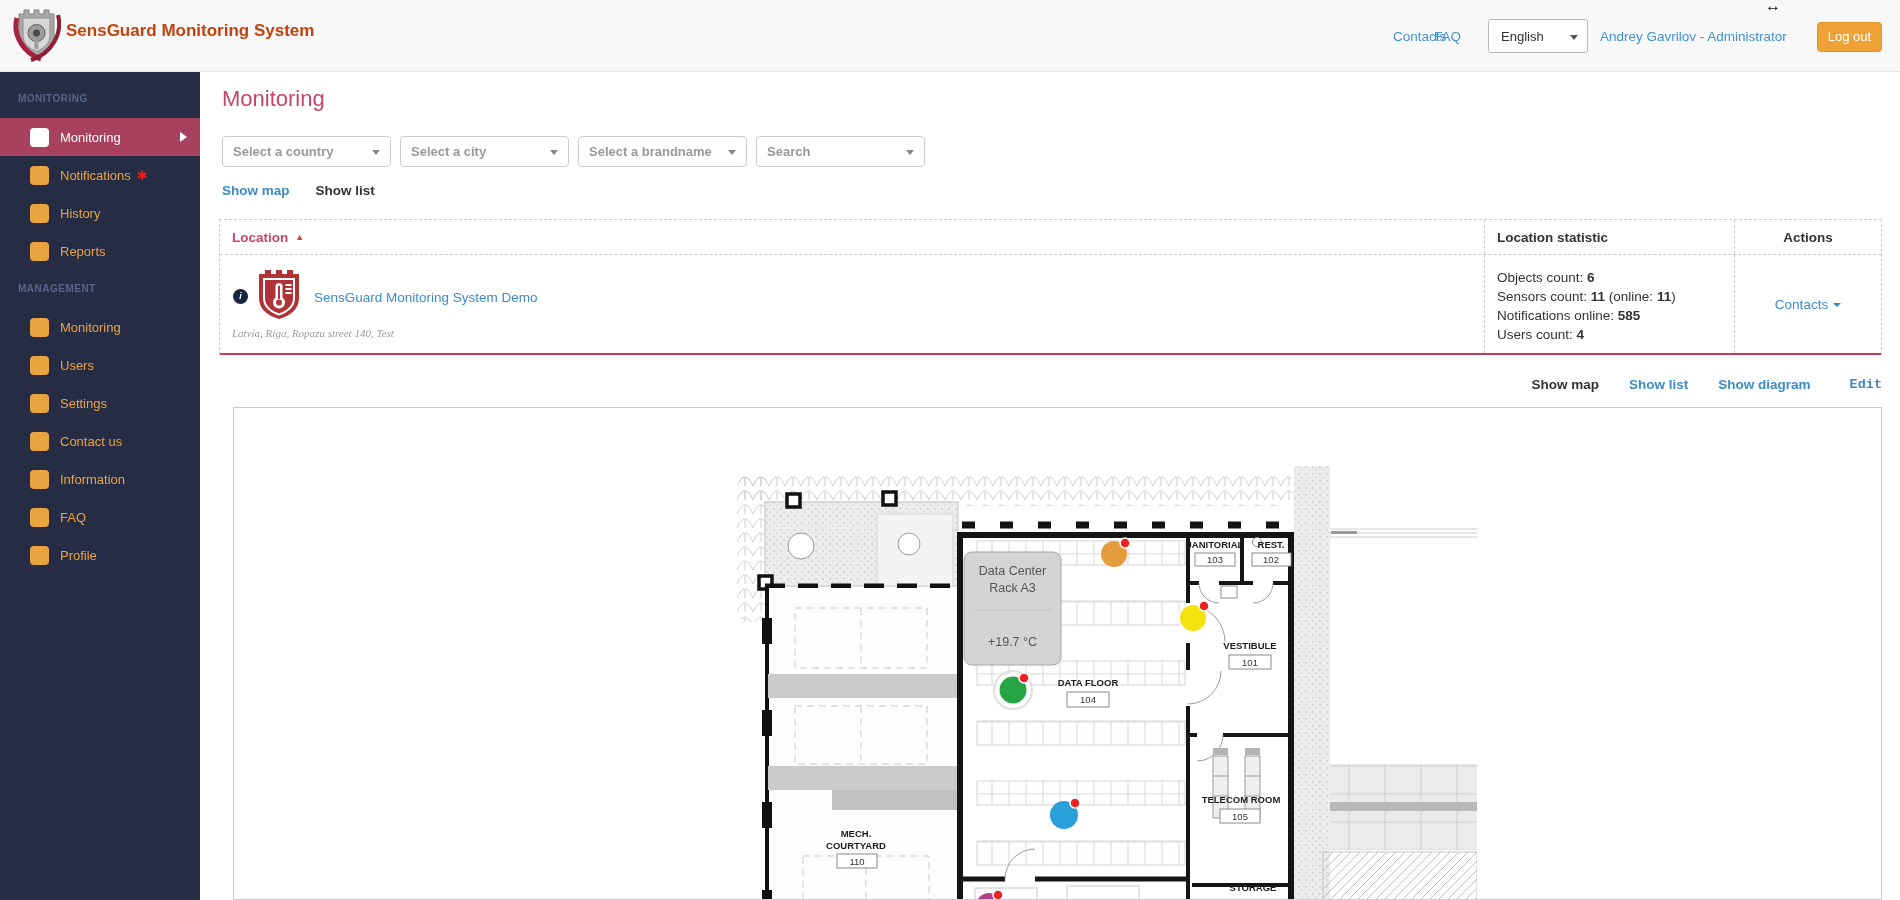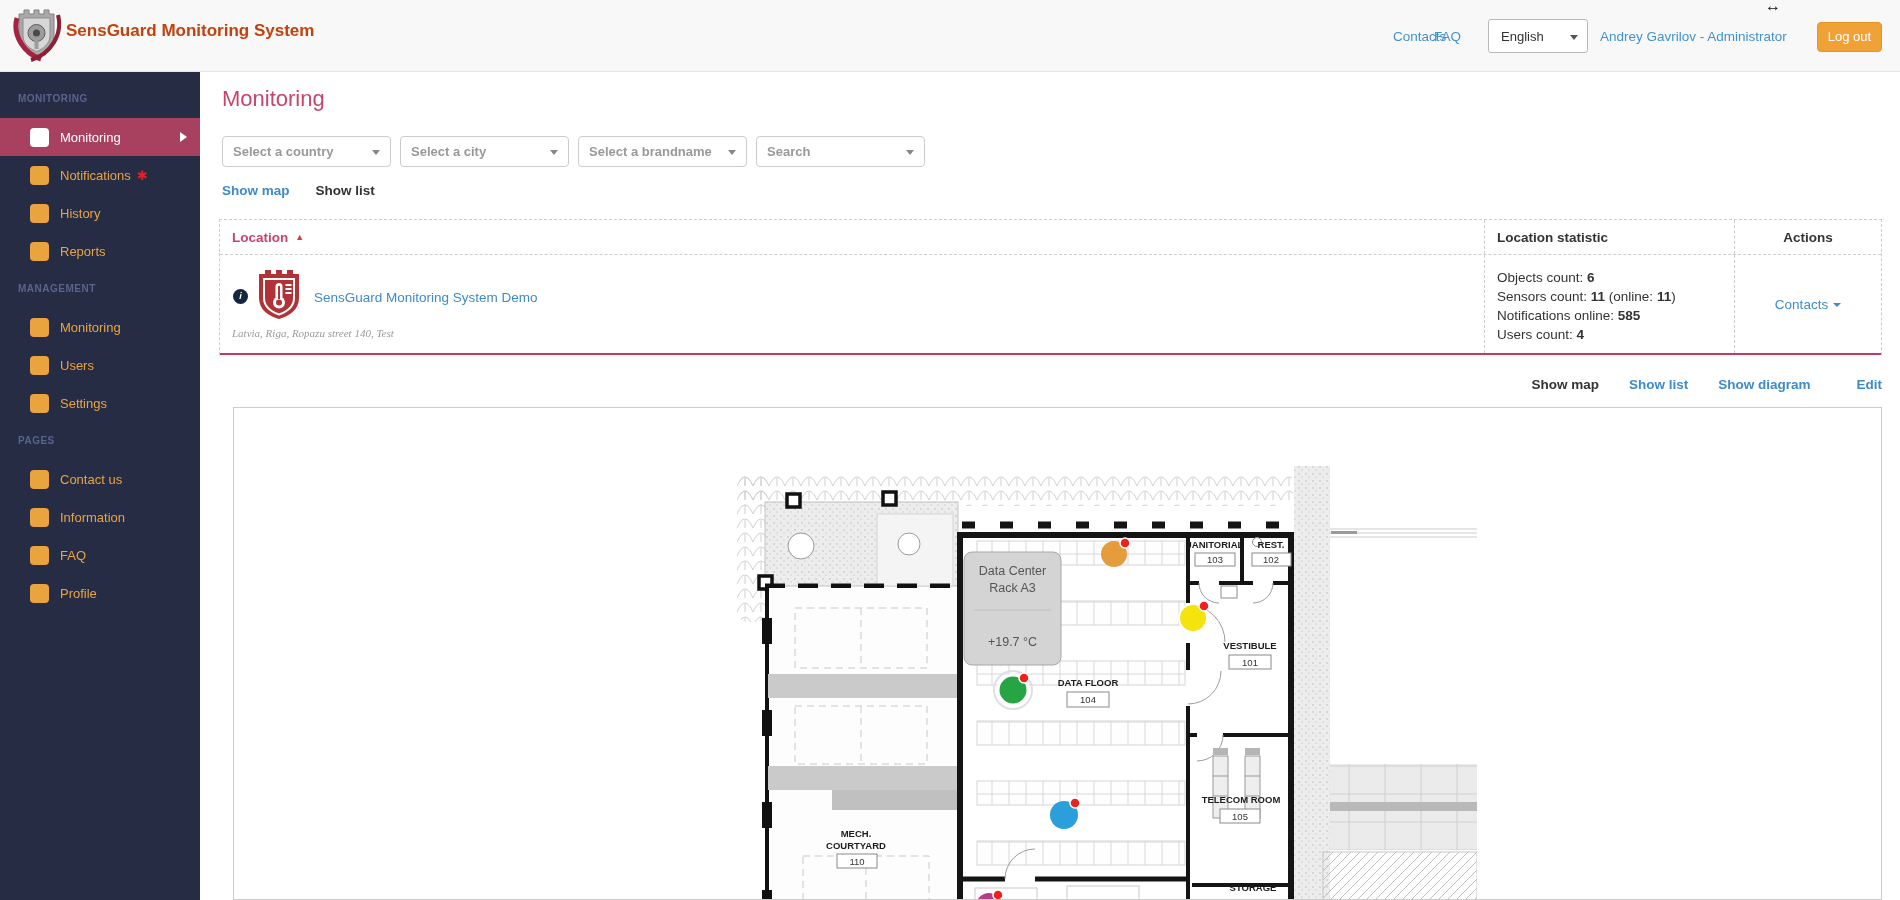--- a/index.html
+++ b/index.html
@@ -55,21 +55,21 @@
   .row-logo { position:absolute; left:36px; top:13px; }
   .row-name { position:absolute; left:94px; top:35px; font-size:13.5px; color:#3d8bc8; cursor:pointer; }
   .row-address { position:absolute; left:12px; top:72px; font-size:11px; font-style:italic; color:#9a9a9a;font-family:Liberation Serif, serif; }
   .td2 { width:250px; border-left:1px dashed #ccc; padding:13px 0 0 12px; font-size:13.5px; color:#333; line-height:19px; }
   .td3 { flex:1; border-left:1px dashed #ccc; display:flex; align-items:center; justify-content:center; font-size:13.5px; }
   .collapse-link { color:#3d8bc8; cursor:pointer; }
   .caret-small { display:inline-block; width:0; height:0; border-top:4px solid #3d8bc8; border-left:4px solid transparent; border-right:4px solid transparent; margin-left:5px; vertical-align:middle; }
 
   
   .row-links { position:absolute; top:377px; left:1420px; width:462px; display:flex; justify-content:flex-end; align-items:center; gap:30px; font-size:13.5px; font-weight:bold; }
-  .row-links .edit { margin-left:16px; }
+  .row-links .edit { margin-left:9px;font-family:Liberation Mono, monospace; }
 
   
   .map-panel { position:absolute; left:233px; top:407px; width:1649px; height:493px; border:1px solid #ccc; background:#fff; overflow:hidden; }
   .plan { position:absolute; left:503px; top:50px; }
   svg text { font-family:"Liberation Sans", sans-serif; }
   .room-label { font-size:9.5px; font-weight:bold; fill:#1c1c1c; text-anchor:middle; }
   .room-num { font-size:9.5px; fill:#333; text-anchor:middle; }
   .tip-text { font-size:12.5px; fill:#555; text-anchor:middle; }
 </style>
 </head>
@@ -125,21 +125,20 @@
     <span class="s-label">Monitoring</span>
   </div>
   <div class="s-item">
     <span class="s-icon"></span>
     <span class="s-label">Users</span>
   </div>
   <div class="s-item">
     <span class="s-icon"></span>
     <span class="s-label">Settings</span>
   </div>
-  <div class="sec-title">PAGES</div>
   <div class="s-item">
     <span class="s-icon"></span>
     <span class="s-label">Contact us</span>
   </div>
   <div class="s-item">
     <span class="s-icon"></span>
     <span class="s-label">Information</span>
   </div>
   <div class="s-item">
     <span class="s-icon"></span>

